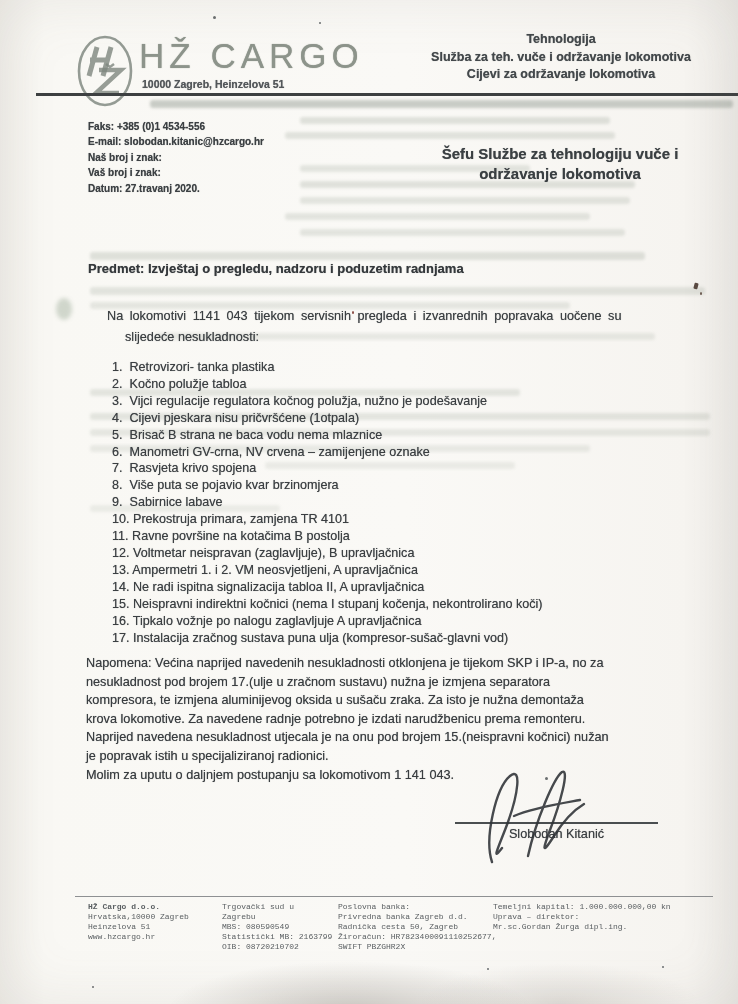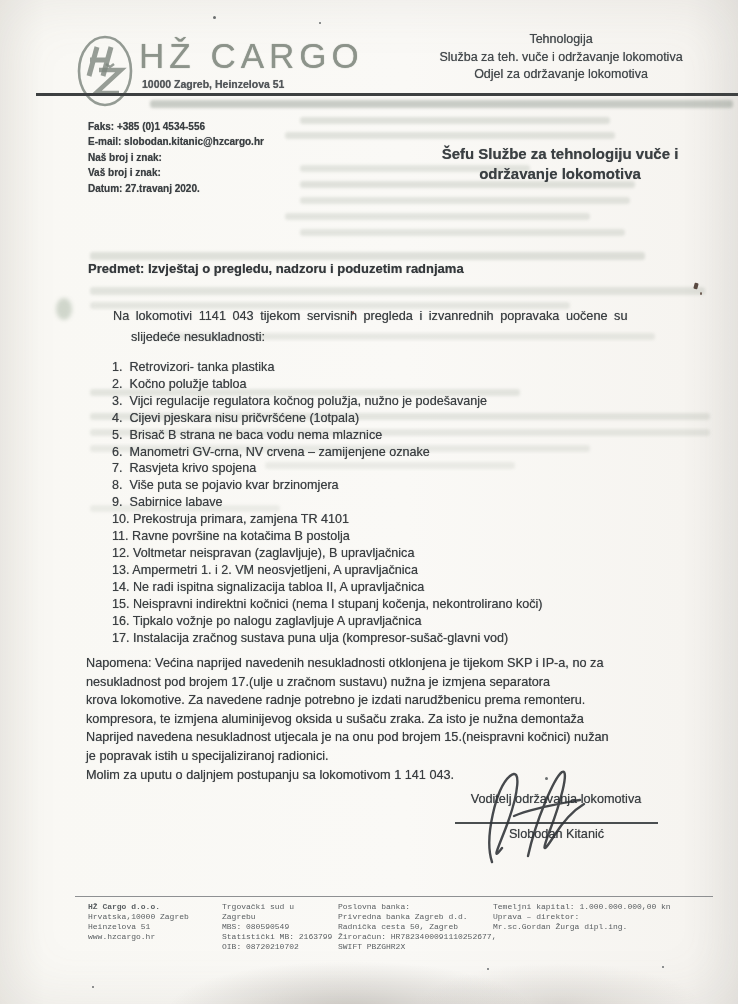--- a/index.html
+++ b/index.html
@@ -20,31 +20,31 @@
 
   .abs { position:absolute; }
   .soft { text-shadow:0 0 .7px rgba(70,75,78,.75); }
 
   
   .logo { left:76px; top:34px; width:58px; height:74px; }
   .wordmark { left:139px; top:36px; font-size:35px; font-weight:400; letter-spacing:5px;
     color:#8d948b; text-shadow:0 0 1px rgba(130,138,128,.8); }
   .hq-address { left:142px; top:78px; font-size:10.5px; font-weight:700; color:#53575a; }
   .dept { left:385px; top:31px; width:352px; text-align:center; font-size:12.5px;
-    font-weight:400; line-height:17.5px; color:#43484b; }
+    font-weight:700; line-height:17.5px; color:#43484b; }
   .rule { left:36px; top:93px; width:702px; height:3px; background:#3d4041; }
 
   
   .meta { left:88px; top:119px; font-size:10px; font-weight:700; line-height:15.4px; color:#3c4043; }
   .recipient { left:430px; top:144px; width:260px; text-align:center; font-size:15px;
     font-weight:700; line-height:20px; color:#3a3f42; }
 
   
   .subject { left:88px; top:261px; font-size:13px; font-weight:700; color:#34383b; }
-  .intro { left:87px; top:306px; font-size:12.7px; line-height:21px; color:#3b3f42; }
+  .intro { left:81px; top:306px; font-size:12.7px; line-height:21px; color:#3b3f42; }
   .intro .l0 { text-indent:26px; word-spacing:3px; white-space:nowrap; }
   .intro .l1 { white-space:nowrap;margin-left:44px; }
 
   ol.findings { left:112px; top:359px; font-size:12.6px; line-height:16.9px;
     color:#3b3f42; counter-reset:itm; list-style:none; }
   ol.findings li { white-space:nowrap; counter-increment:itm; }
   ol.findings li::before { content:counter(itm) ". "; }
   ol.findings li:nth-child(-n+9)::before { content:counter(itm) ".\a0\a0 "; }
 
   .note { left:86px; top:654px; font-size:12.7px; line-height:18.6px; color:#393d40; }
@@ -121,21 +121,21 @@
       <path d="M23 36 L45 36 L20 59 L43 59"></path>
       <path d="M30 30 L34 33 L38 30" stroke-width="2.5"></path>
     </g>
   </svg>
   <div class="abs wordmark">HŽ CARGO</div>
   <div class="abs hq-address soft">10000 Zagreb, Heinzelova 51</div>
   <div class="abs dept soft">
 
   <div>Tehnologija</div>
       <div>Služba za teh. vuče i održavanje lokomotiva</div>
-      <div>Odjel za održavanje lokomotiva</div>
+      <div>Cijevi za održavanje lokomotiva</div>
     </div>
   <div class="abs rule"></div>
 
   <div class="abs meta soft">
 
   <div>Faks: +385 (0)1 4534-556</div>
       <div>E-mail: slobodan.kitanic@hzcargo.hr</div>
       <div>Naš broj i znak:</div>
       <div>Vaš broj i znak:</div>
       <div>Datum: 27.travanj 2020.</div>
@@ -173,29 +173,28 @@
       <li>Neispravni indirektni kočnici (nema I stupanj kočenja, nekontrolirano koči)</li>
       <li>Tipkalo vožnje po nalogu zaglavljuje A upravljačnica</li>
       <li>Instalacija zračnog sustava puna ulja (kompresor-sušač-glavni vod)</li>
     </ol>
 
   <div class="abs note soft">
     <div>
 
     <div>Napomena: Većina naprijed navedenih nesukladnosti otklonjena je tijekom SKP i IP-a, no za</div>
         <div>nesukladnost pod brojem 17.(ulje u zračnom sustavu) nužna je izmjena separatora</div>
+        <div>kompresora, te izmjena aluminijevog oksida u sušaču zraka. Za isto je nužna demontaža</div>
         <div>krova lokomotive. Za navedene radnje potrebno je izdati narudžbenicu prema remonteru.</div>
-        <div>kompresora, te izmjena aluminijevog oksida u sušaču zraka. Za isto je nužna demontaža</div>
         <div>Naprijed navedena nesukladnost utjecala je na onu pod brojem 15.(neispravni kočnici) nužan</div>
         <div>je popravak istih u specijaliziranoj radionici.</div>
       </div>
     <div>Molim za uputu o daljnjem postupanju sa lokomotivom 1 141 043.</div>
   </div>
 
-  <div class="abs sig-title soft">Voditelj održavanja lokomotiva</div>
   <div class="abs sig-line"></div>
   <div class="abs sig-name soft">Slobodan Kitanić</div>
   <svg class="abs scrawl" viewBox="0 0 160 110">
     <g fill="none" stroke="#2e3236" stroke-width="2.4" stroke-linecap="round" opacity=".88">
       <path d="M30 102 C 22 78, 34 28, 48 16 C 60 6, 56 34, 46 62 C 38 84, 28 104, 40 88"></path>
       <path d="M66 96 C 74 60, 92 18, 100 12 C 108 8, 98 44, 88 70 C 82 86, 78 98, 92 76 C 102 60, 112 50, 122 44"></path>
       <path d="M52 56 C 70 48, 96 44, 118 40"></path>
     </g>
   </svg>
 

